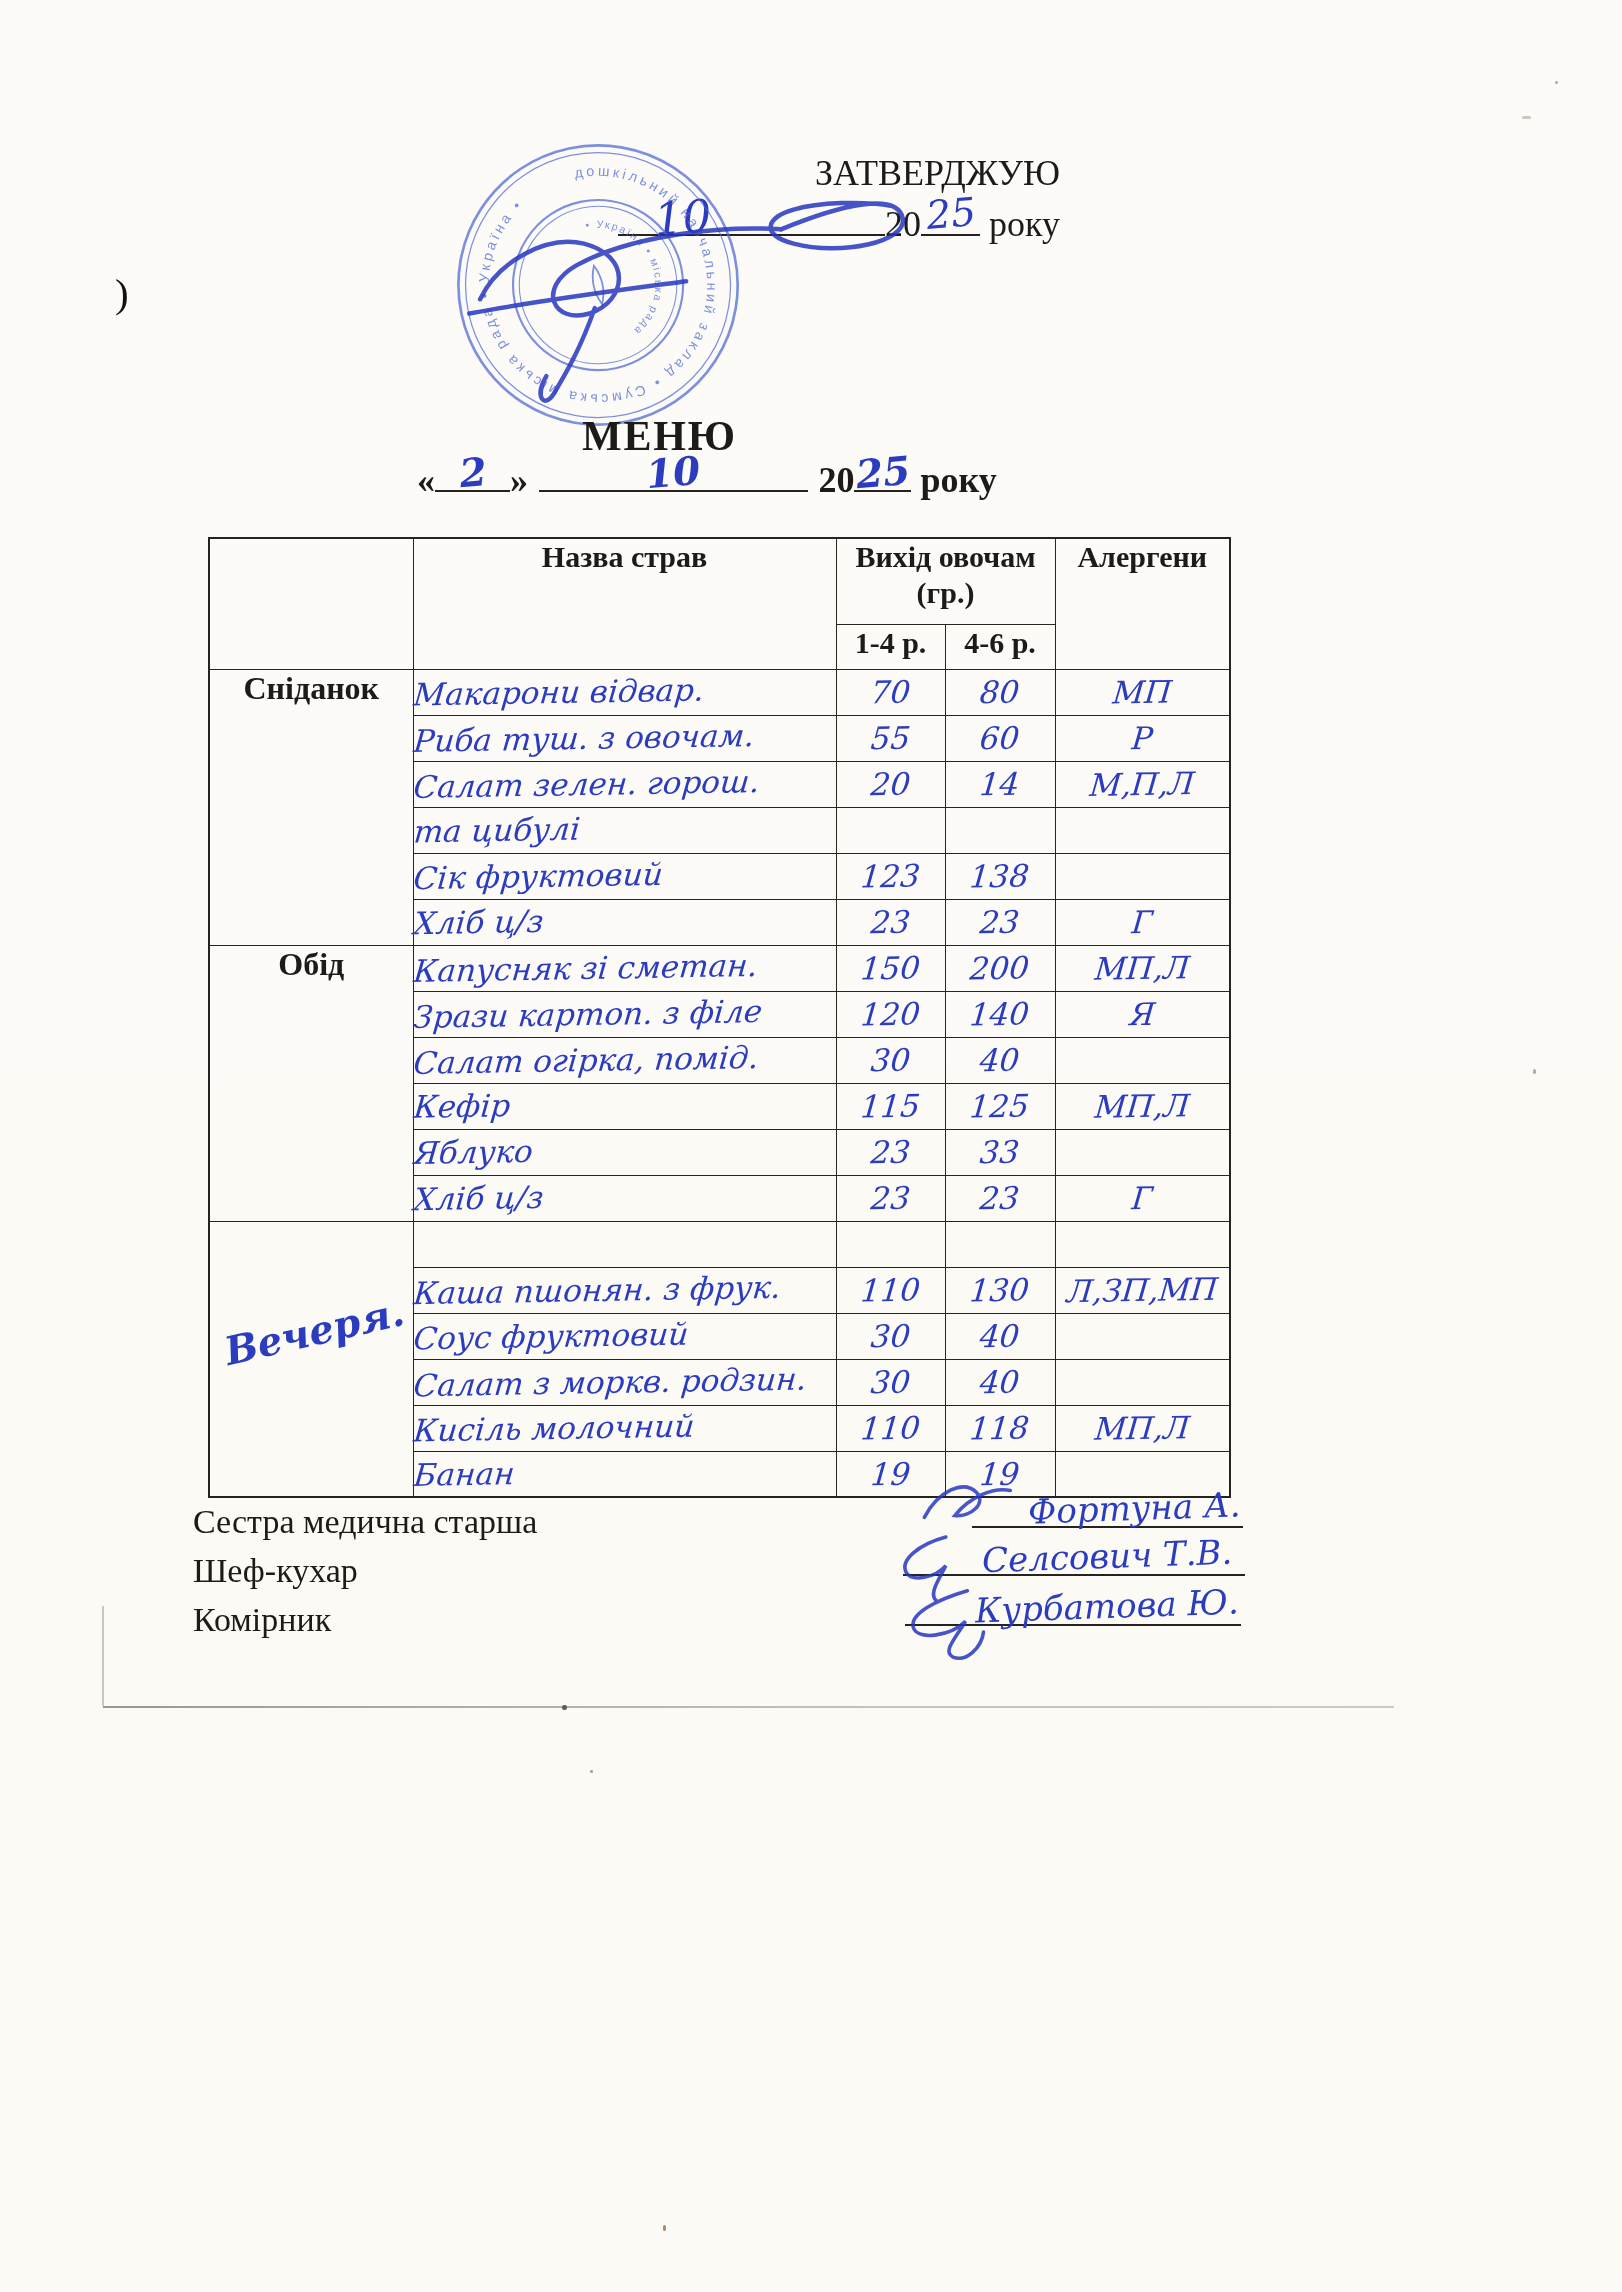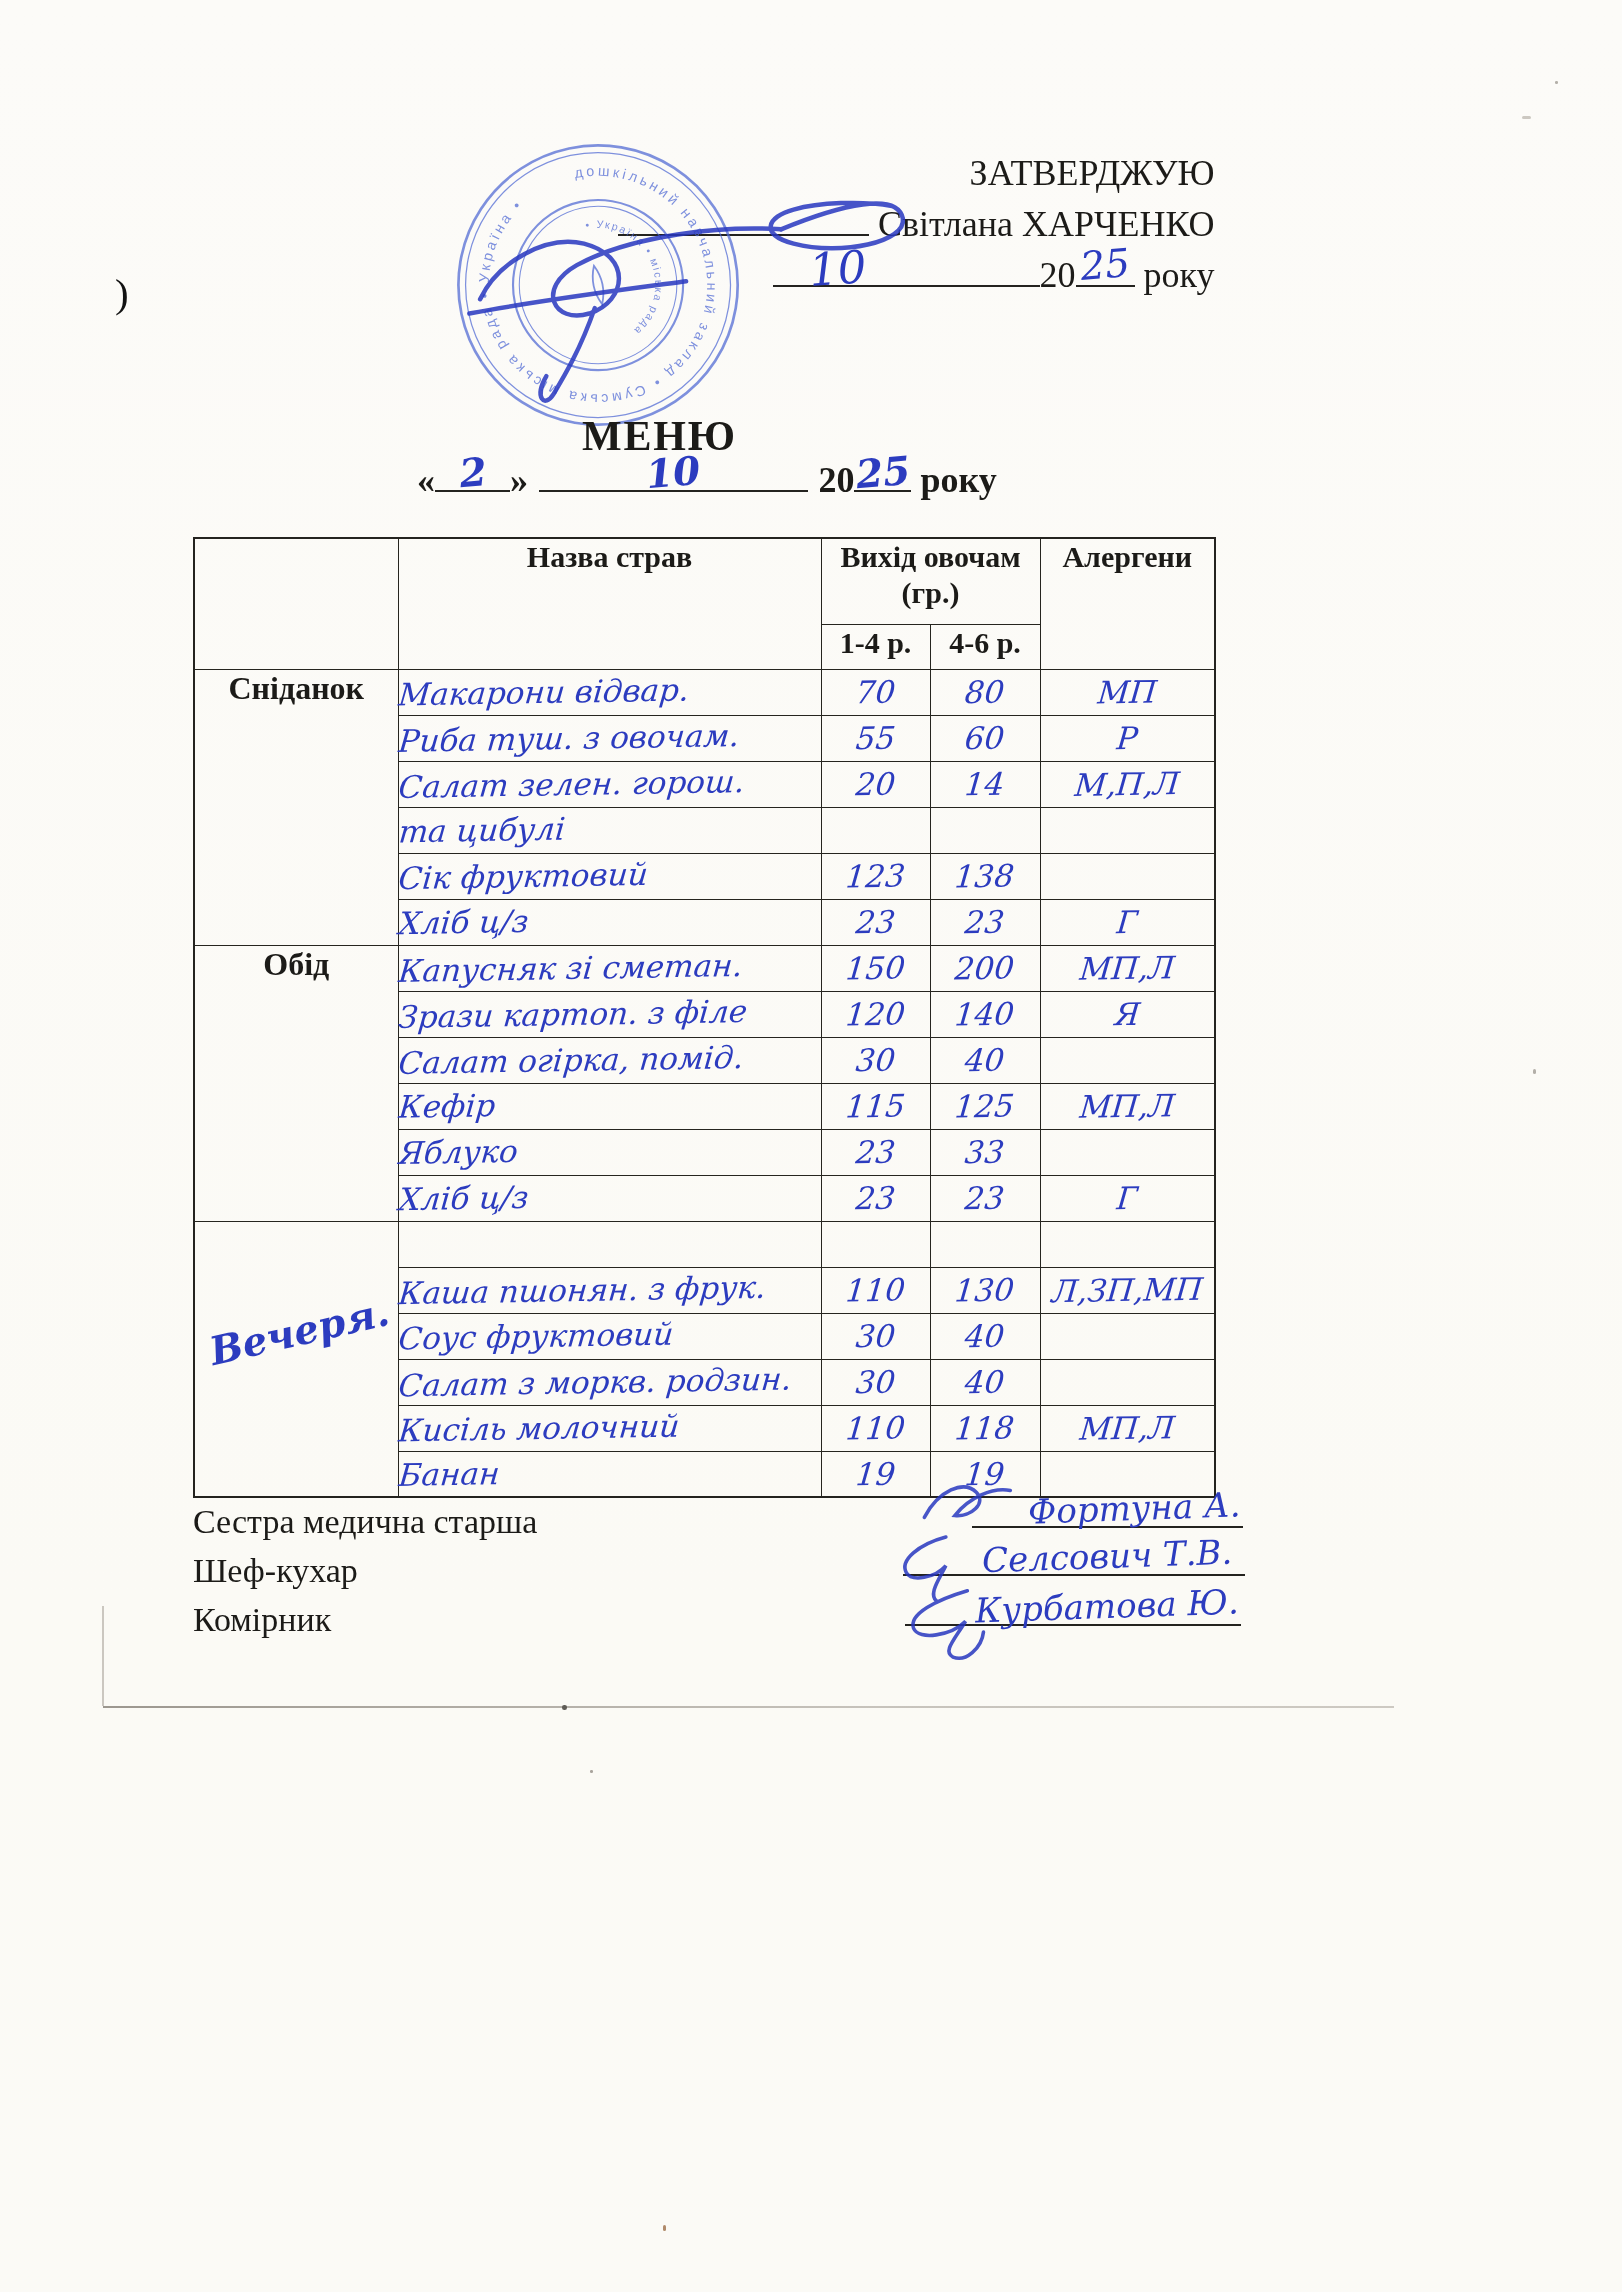--- a/index.html
+++ b/index.html
@@ -31,21 +31,21 @@
   .on-line{position:absolute;bottom:-5.4px;left:50%;transform:translateX(-50%) rotate(-5deg);font-size:39px;}
   .on-line-left{position:absolute;bottom:-9px;left:36px;transform:rotate(-4deg);font-size:45px;}
 
   
   .menu-title{left:582px;top:412px;font-size:42px;font-weight:bold;letter-spacing:1.8px;}
   .date-line{left:417px;top:459px;font-size:36px;font-weight:bold;white-space:nowrap;}
   .date-line .gap{display:inline-block;width:10.7px;}
 
   
   table.menu{
-    position:absolute;left:193px;top:537px;
+    position:absolute;left:208px;top:537px;
     width:1021px;border-collapse:collapse;table-layout:fixed;
     border:2.7px solid #24231f;
   }
   table.menu td{border:1.8px solid #26251f;padding:0;overflow:visible;}
   td.h{font-weight:bold;font-size:30px;text-align:center;vertical-align:top;padding-top:5.4px;line-height:36px;}
   tr.hr1{height:86px;} tr.hr2{height:45px;} tr.br{height:46px;}
   td.meal{font-weight:bold;font-size:32px;vertical-align:top;text-align:center;padding:5.4px 3.6px 0 12.5px;}
   td.dish{padding-left:9px;vertical-align:middle;}
   td.dish .hand{font-size:31px;}
   td.num{text-align:center;vertical-align:middle;}
@@ -69,24 +69,20 @@
 </style>
 </head>
 <body>
 
 <div class="page">
 
   <div class="abs paren print">)</div>
 
   <div class="abs approval print">
     <div>ЗАТВЕРДЖУЮ</div>
-    <div>
-      <span class="uline w280"></span>
-      <span>Світлана ХАРЧЕНКО</span>
-    </div>
     <div>
       <span class="uline w298"><span class="hand on-line-left">10</span></span><span>20</span><span class="uline w66"><span class="hand on-line">25</span></span>
       <span>року</span>
     </div>
   </div>
 
   <svg class="overlay" width="358" height="358" style="left:428px;top:115px;" viewBox="0 0 400 400">
     <g transform="rotate(-12 190 190)" opacity="0.72">
       <circle cx="190" cy="190" r="156" fill="none" stroke="#4e68d4" stroke-width="3"></circle>
       <circle cx="190" cy="190" r="148" fill="none" stroke="#4e68d4" stroke-width="1.4"></circle>

